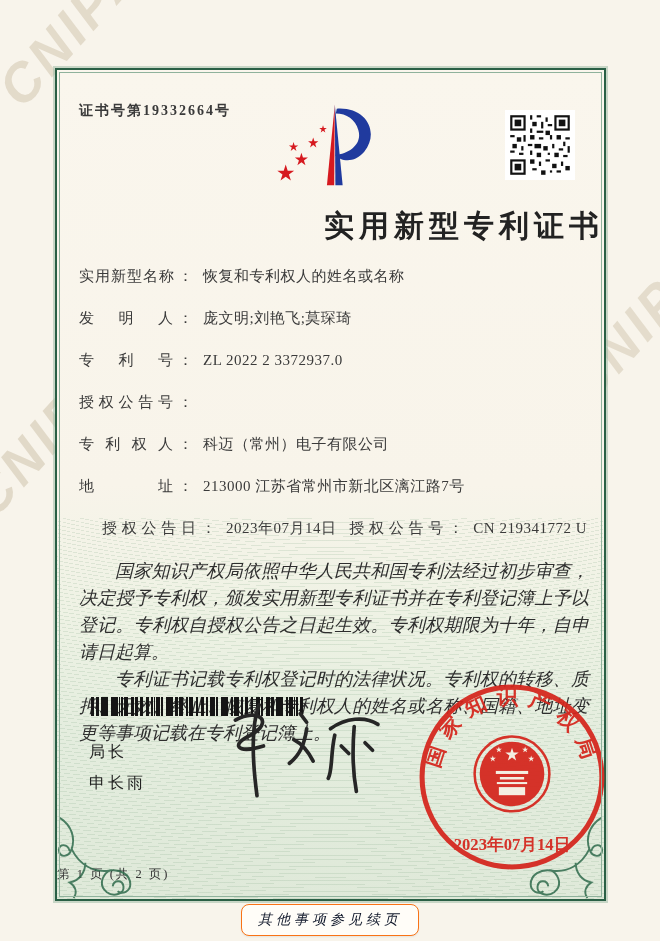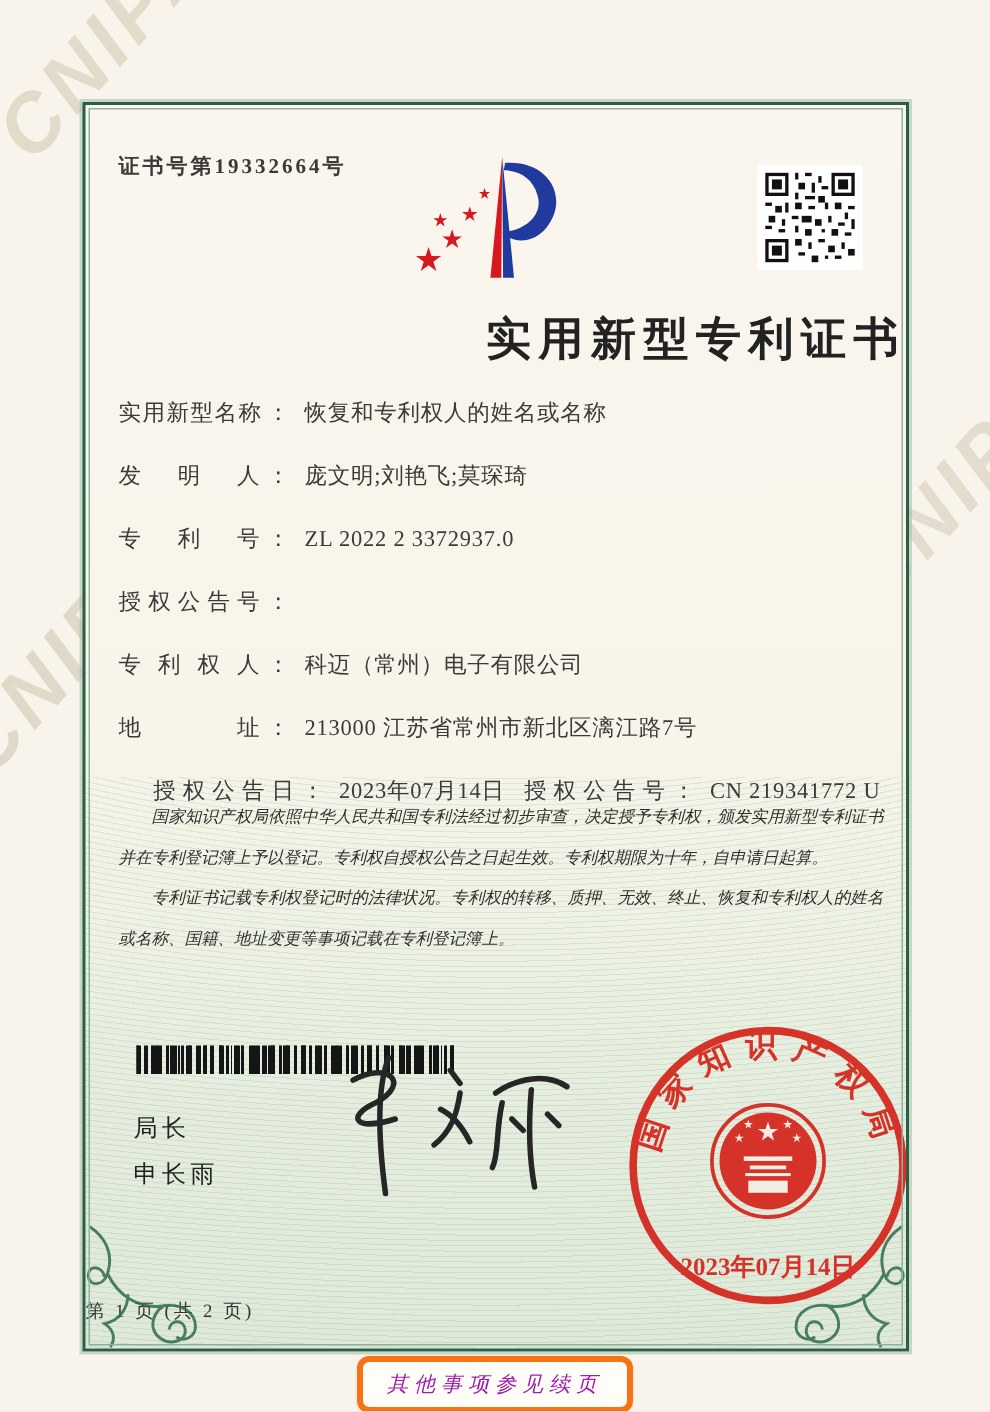--- a/index.html
+++ b/index.html
@@ -33,21 +33,21 @@
          font-size:30px;font-weight:bold;letter-spacing:5px;color:#222;}
 
   .fields{position:absolute;left:22px;top:194px;width:508px;font-size:15px;}
   .frow{margin-bottom:17px;line-height:25px;white-space:nowrap;display:flex;}
   .flabel{display:inline-block;width:95px;text-align:justify;text-align-last:justify;letter-spacing:1px;}
   .fcolon{display:inline-block;margin:0 2px 0 4px;}
   .fvalue{display:inline-block;margin-left:8px;letter-spacing:.5px;}
   .fpair{display:flex;}
   .fpair.first{width:272px;margin-left:23px;}
 
-  .paras{position:absolute;left:22px;top:462px;width:510px;font-size:11px;line-height:27px;
+  .paras{position:absolute;left:22px;top:488px;width:510px;font-size:18px;line-height:27px;
          text-align:justify;font-style:italic;color:#2e2e2e;}
   .paras p{margin:0;text-indent:2em;}
 
   .barcode{position:absolute;left:34px;top:627px;width:213px;height:19px;z-index:2;
     background:
       repeating-linear-gradient(90deg,#151515 0 2px,rgba(0,0,0,0) 2px 5px),
       repeating-linear-gradient(90deg,#151515 0 1px,rgba(0,0,0,0) 1px 7px),
       repeating-linear-gradient(90deg,#151515 0 3px,rgba(0,0,0,0) 3px 11px);}
 
   .director{position:absolute;left:32px;top:668px;font-size:16px;line-height:31px;letter-spacing:3px;z-index:2;color:#222;font-family:Liberation Mono, monospace;}
@@ -55,22 +55,22 @@
 
   .seal{position:absolute;left:358px;top:610px;width:194px;height:194px;z-index:3;opacity:.93;}
 
   .pagenum{position:absolute;left:0;bottom:16px;width:100%;text-align:left;font-size:12.5px;letter-spacing:2px;color:#333;}
 
   .corner{position:absolute;width:88px;height:88px;z-index:4;pointer-events:none;}
   .corner-br{right:-1px;bottom:-1px;}
   .corner-bl{left:-1px;bottom:-1px;transform:scaleX(-1);}
 
   .footer-box{position:absolute;left:50%;transform:translateX(-50%);top:904px;
-      background:#fffdf8;border:4px solid #f97316;border-radius:8px;padding:6px 16px;
-      font-size:14px;font-style:italic;letter-spacing:4px;color:#a21caf;box-shadow:0 1px 2px rgba(0,0,0,.07);}
+      background:#fffdf8;border:1px solid #f97316;border-radius:8px;padding:6px 16px;
+      font-size:14px;font-style:italic;letter-spacing:4px;color:#0f172a;box-shadow:0 1px 2px rgba(0,0,0,.07);}
 </style>
 </head>
 <body>
 
 <div class="page">
 
   <div class="wm wm1">CNIPA</div>
   <div class="wm wm2">CNIPA</div>
   <div class="wm wm3">CNIPA</div>
   <div class="wm wm4">CNIPA</div>

